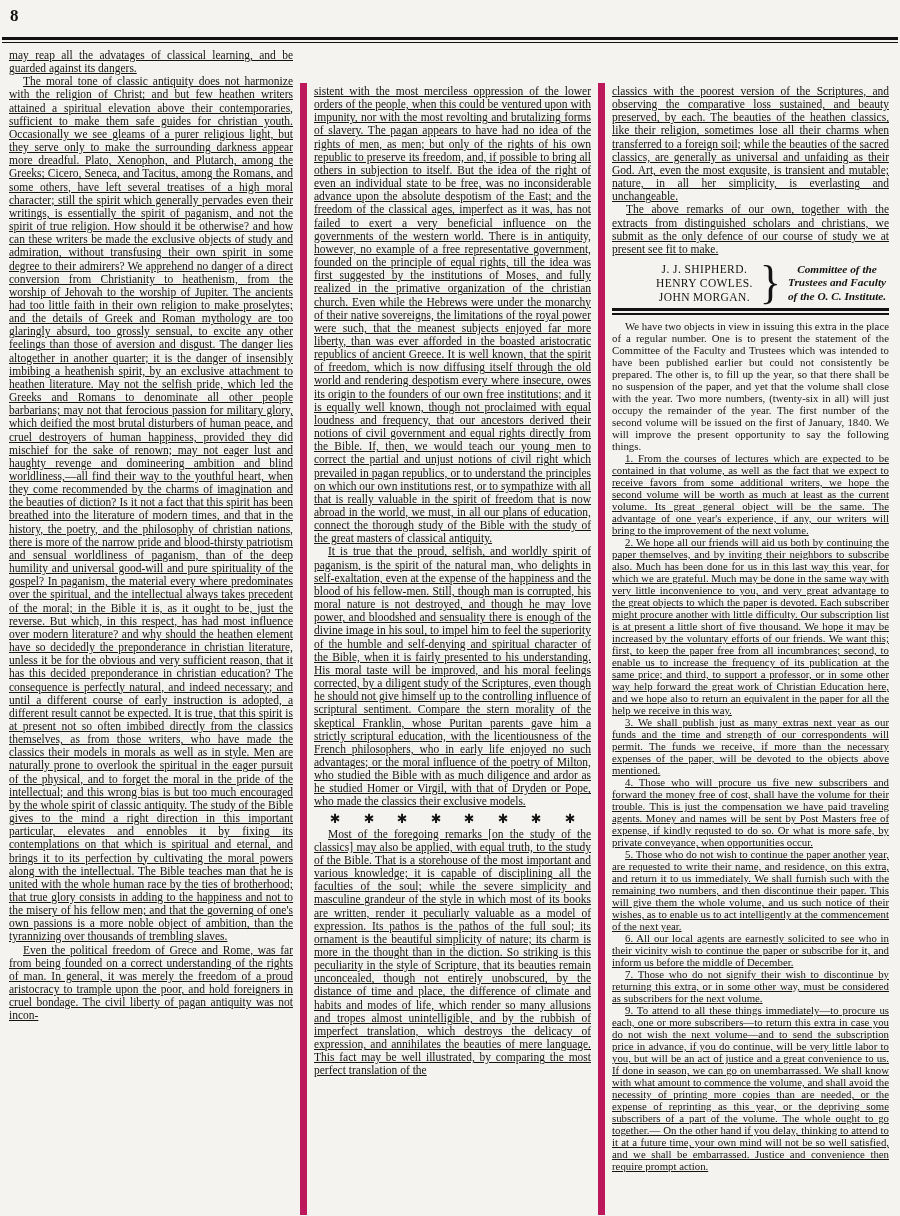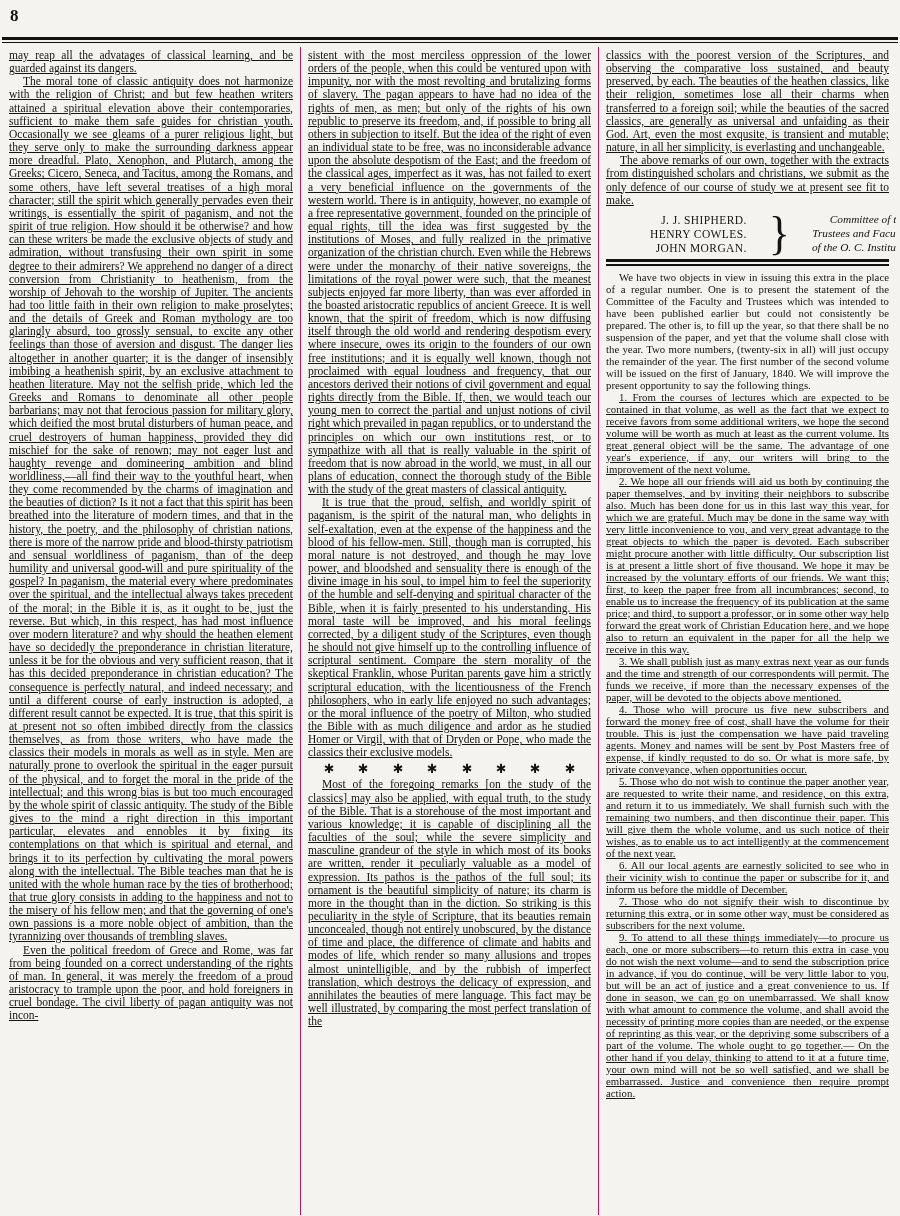--- a/index.html
+++ b/index.html
@@ -29,45 +29,45 @@
   
   .columns{
     display:flex;height:1172px;overflow:hidden;
     padding:4px 2px 0 2px;box-sizing:border-box;
   }
   .textcol{
     width:298px;box-sizing:border-box;
     padding:2px 7px 0 7px;overflow:hidden;
     font-size:11.5px;line-height:13.15px;text-align:justify;
   }
-  .col-2,.col-3{border-left:1px solid #be185d;}
+  .col-2,.col-3{border-left:7px solid #be185d;margin-top:36px;}
   .textcol p{margin:0;text-indent:14px;}
   .group{display:block;text-decoration:underline;}
   .group p{margin:0;text-indent:14px;}
   .group p:first-child.cont{text-indent:0;}
   
   .stars{
     display:flex;justify-content:space-between;
     padding:3px 16px 2px 16px;font-size:12px;line-height:14px;
   }
   .stars span{transform:scale(1.05);}
   
   .sig-block{
-    display:flex;align-items:center;gap:22px;
-    margin:6px 0 4px 44px;text-align:right;
+    display:flex;align-items:center;gap:7px;
+    margin:6px 0 4px 44px;text-align:center;
   }
   .sig-names div{
     font-size:11.5px;line-height:14px;letter-spacing:0.4px;white-space:nowrap;
   }
   .sig-brace{
     font-size:44px;line-height:40px;font-weight:normal;
     transform:scaleY(1.05);
   }
   .sig-note div{
-    font-style:italic;font-size:11.3px;line-height:13.6px;white-space:nowrap;
+    font-style:italic;font-size:11.3px;line-height:13.6px;white-space:nowrap;font-weight:bold;
   }
   .section-rule{
     height:2px;border-top:3px solid #121212;border-bottom:2px solid #121212;
     margin:4px 0 5px 0;
   }
   
   .notice{font-size:10.8px;line-height:12.0px;}
   .notice p{text-indent:13px;margin:0;}
 </style>
 </head>

